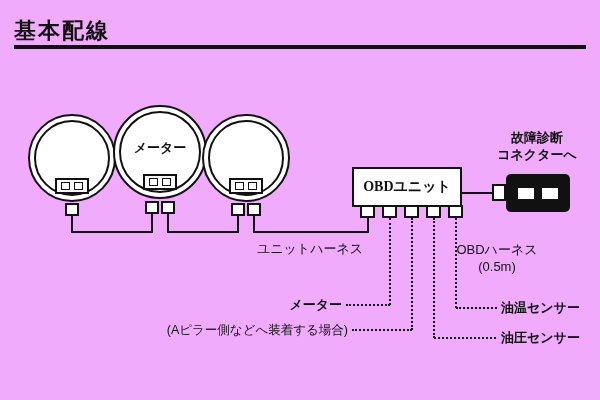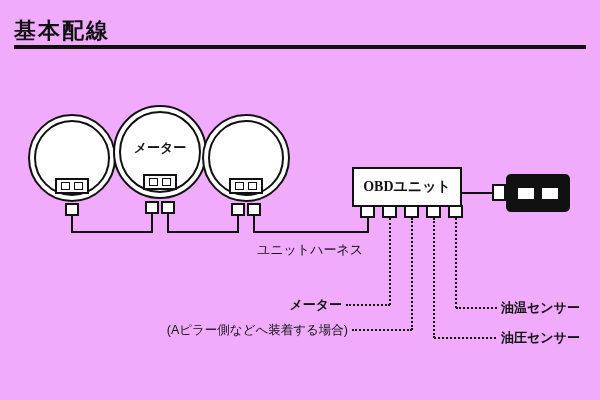--- a/index.html
+++ b/index.html
@@ -127,23 +127,31 @@
 
   <div class="dot-v" style="left:411px; top:218px; height:112px;"></div>
   <div class="dot-h" style="left:352px; top:329px; width:60px;"></div>
 
   <div class="dot-v" style="left:433px; top:218px; height:120px;"></div>
   <div class="dot-h" style="left:434px; top:337px; width:62px;"></div>
 
   <div class="dot-v" style="left:455px; top:218px; height:90px;"></div>
   <div class="dot-h" style="left:456px; top:307px; width:41px;"></div>
 
-  <div class="lbl" style="left:243px; top:242px; width:134px;">
+  <div class="lbl" style="left:243px; top:242px; width:134px;font-family:Liberation Mono, monospace;">
     <div>ユニットハーネス</div>
   </div>
+  <div class="lbl" style="left:430px; top:242px; width:134px;">
+    <div>OBDハーネス</div>
+    <div>(0.5m)</div>
+  </div>
 
+  <div class="lbl lbl-b" style="left:485px; top:130px; width:104px;">
+    <div>故障診断</div>
+    <div>コネクターへ</div>
+  </div>
 
   <div class="lbl lbl-b lbl-r" style="left:260px; top:297px; width:82px;">メーター</div>
   <div class="lbl lbl-r" style="left:115px; top:322px; width:233px; font-size:12.5px;">(Aピラー側などへ装着する場合)</div>
   <div class="lbl lbl-b" style="left:501px; top:330px; width:90px; text-align:left;">油圧センサー</div>
   <div class="lbl lbl-b" style="left:501px; top:300px; width:90px; text-align:left;">油温センサー</div>
 
 </div>
 
 </body></html>

